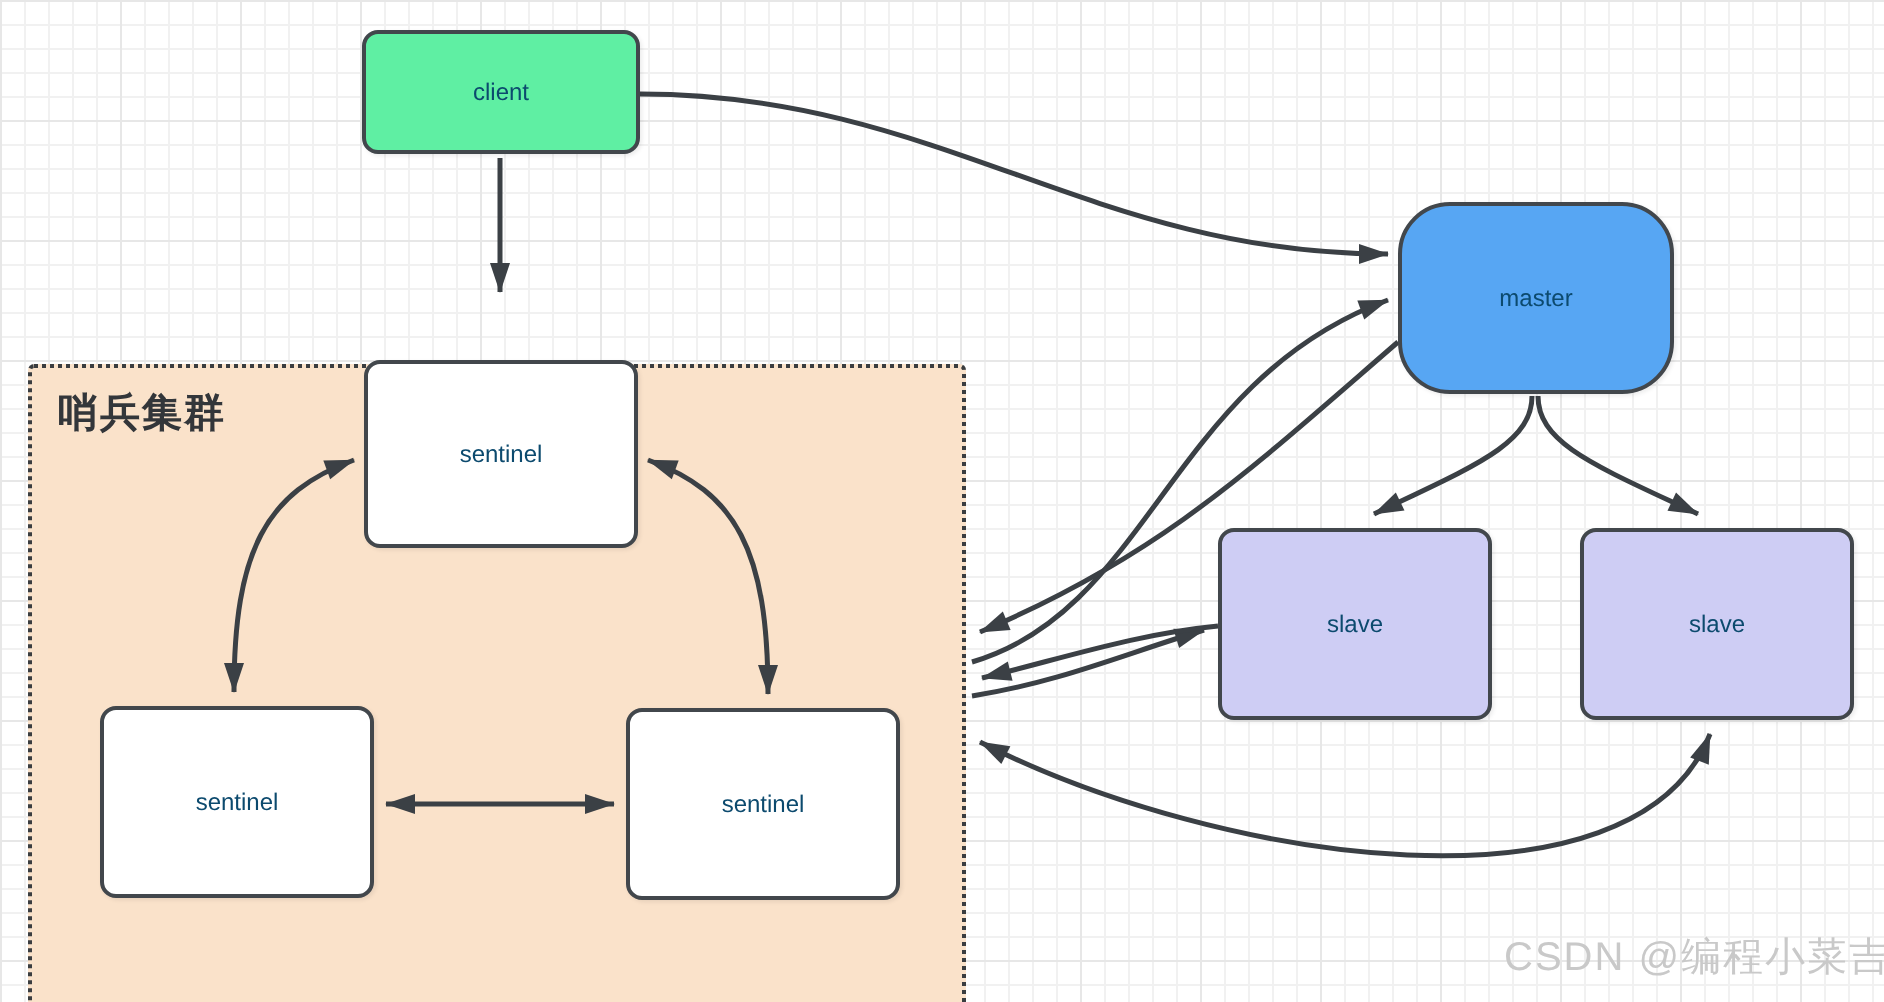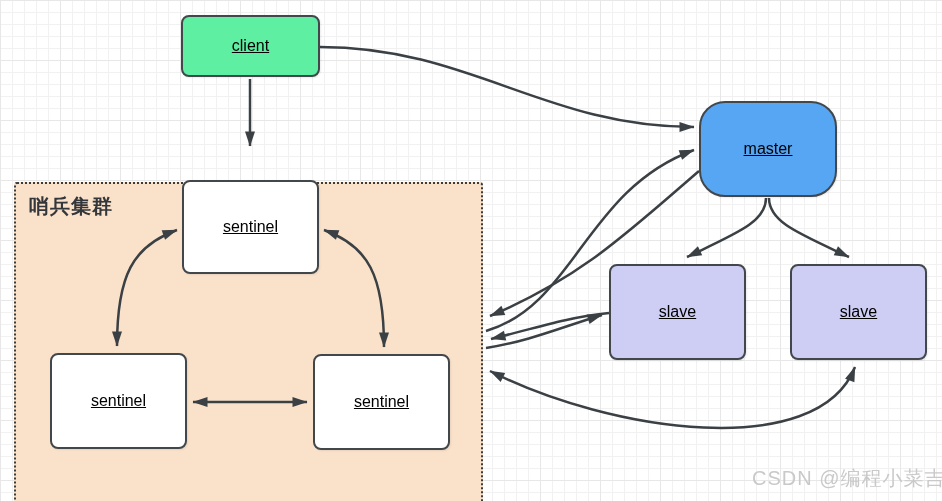--- a/index.html
+++ b/index.html
@@ -21,23 +21,22 @@
   }
   .cluster-label{
     position:absolute;left:13px;top:9px;
     font-size:20px;font-weight:bold;color:#33363a;letter-spacing:1px;
   }
   .edges{position:absolute;left:0;top:0;z-index:5;}
   .node{
     position:absolute;box-sizing:border-box;z-index:10;
     border:2.5px solid #42474c;border-radius:8px;
     display:flex;align-items:center;justify-content:center;
-    font-size:16px;color:#000000;
+    font-size:12px;color:#0c4a6e;
     box-shadow:1px 1px 2px rgba(0,0,0,0.08);
-    text-decoration:underline;
   }
   #node-client{left:181px;top:15px;width:139px;height:62px;}
   #node-master{left:699px;top:101px;width:138px;height:96px;}
   #node-slave-left{left:609px;top:264px;width:137px;height:96px;}
   #node-slave-right{left:790px;top:264px;width:137px;height:96px;}
   #node-sentinel-top{left:182px;top:180px;width:137px;height:94px;}
   #node-sentinel-bottom-left{left:50px;top:353px;width:137px;height:96px;}
   #node-sentinel-bottom-right{left:313px;top:354px;width:137px;height:96px;}
   .watermark{
     position:absolute;left:752px;top:465px;z-index:2;

